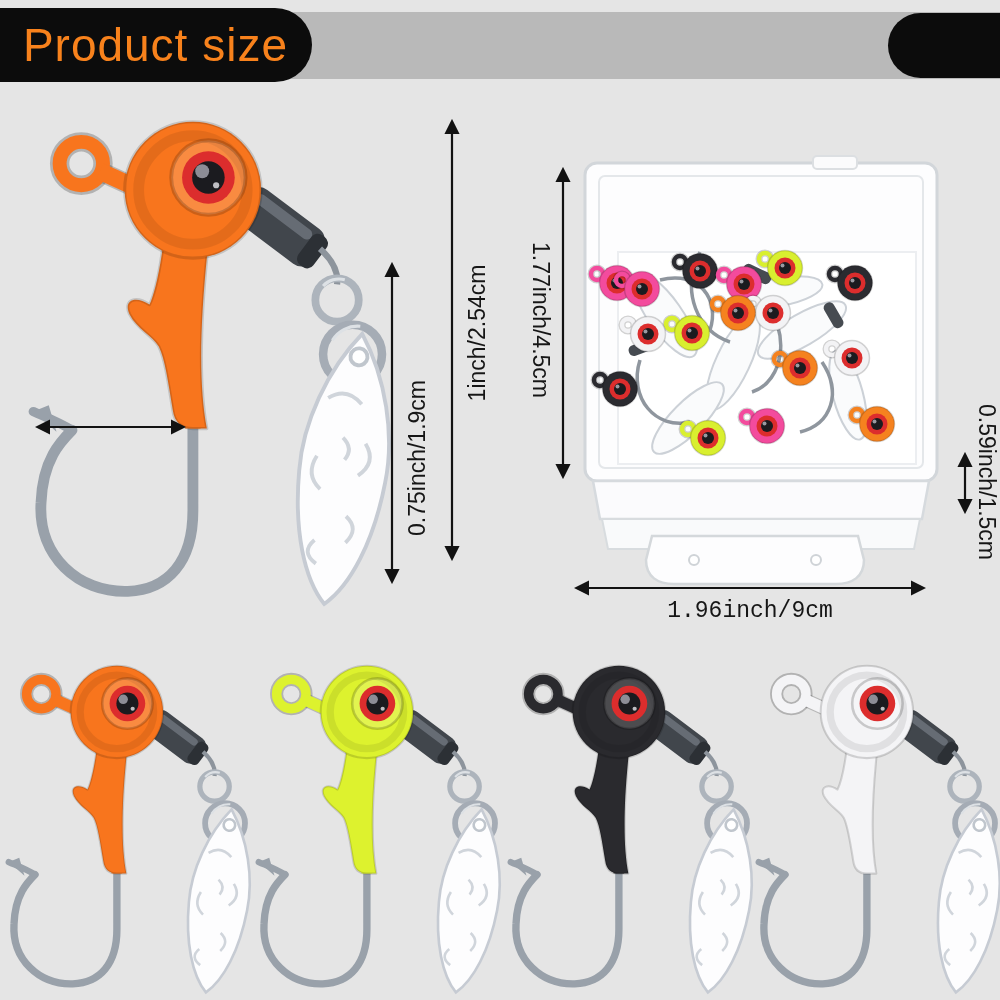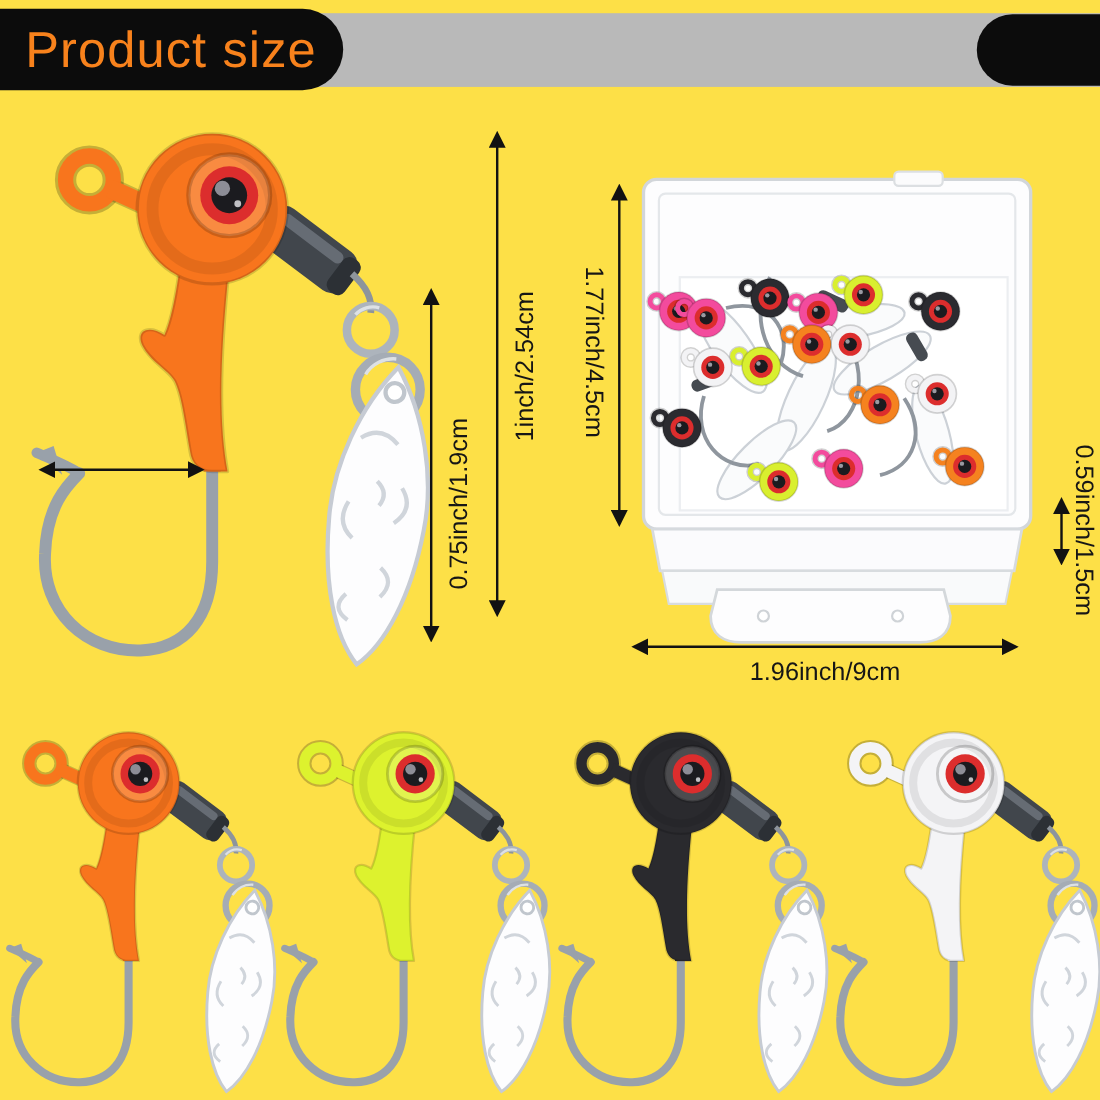--- a/index.html
+++ b/index.html
@@ -1,16 +1,16 @@
 <!DOCTYPE html>
 <html><head>
 <meta charset="utf-8">
 <style>
   html,body{margin:0;padding:0;background:#fff;}
-  .stage{position:relative;width:1000px;height:1000px;background:#fde047;overflow:hidden;
+  .stage{position:relative;width:1000px;height:1000px;background:#e5e5e5;overflow:hidden;
          font-family:"Liberation Sans", sans-serif;}
   
   .banner-strip{position:absolute;left:0;top:12px;width:1000px;height:67px;background:#b9b9b9;}
   .banner-pill-left{position:absolute;left:-40px;top:8px;width:352px;height:74px;background:#0c0c0c;
                     border-radius:0 37px 37px 0;display:flex;align-items:center;justify-content:flex-end;
                     padding-right:24px;box-sizing:border-box;}
   .banner-pill-right{position:absolute;left:888px;top:13px;width:142px;height:65px;background:#0c0c0c;
                      border-radius:33px 0 0 33px;}
   .title{font-size:46px;letter-spacing:1px;font-weight:400;}
   
@@ -271,14 +271,14 @@
       <line x1="563" y1="170" x2="563" y2="476" marker-start="url(#ah)" marker-end="url(#ah)"></line>
       <line x1="965" y1="455" x2="965" y2="511" marker-start="url(#ah)" marker-end="url(#ah)"></line>
       <line x1="577" y1="588" x2="923" y2="588" marker-start="url(#ah)" marker-end="url(#ah)"></line>
     </g>
   </svg>
 
   <div class="mlabel rot-ccw" style="left:417px;top:458px;">0.75inch/1.9cm</div>
   <div class="mlabel rot-ccw" style="left:477px;top:333px;">1inch/2.54cm</div>
   <div class="mlabel rot-cw" style="left:540px;top:320px;">1.77inch/4.5cm</div>
   <div class="mlabel rot-cw" style="left:986px;top:482px;">0.59inch/1.5cm</div>
-  <div class="mlabel" style="left:750px;top:611px;">1.96inch/9cm</div>
+  <div class="mlabel" style="left:750px;top:611px;font-family:Liberation Mono, monospace;">1.96inch/9cm</div>
 </div>
 
 </body></html>

